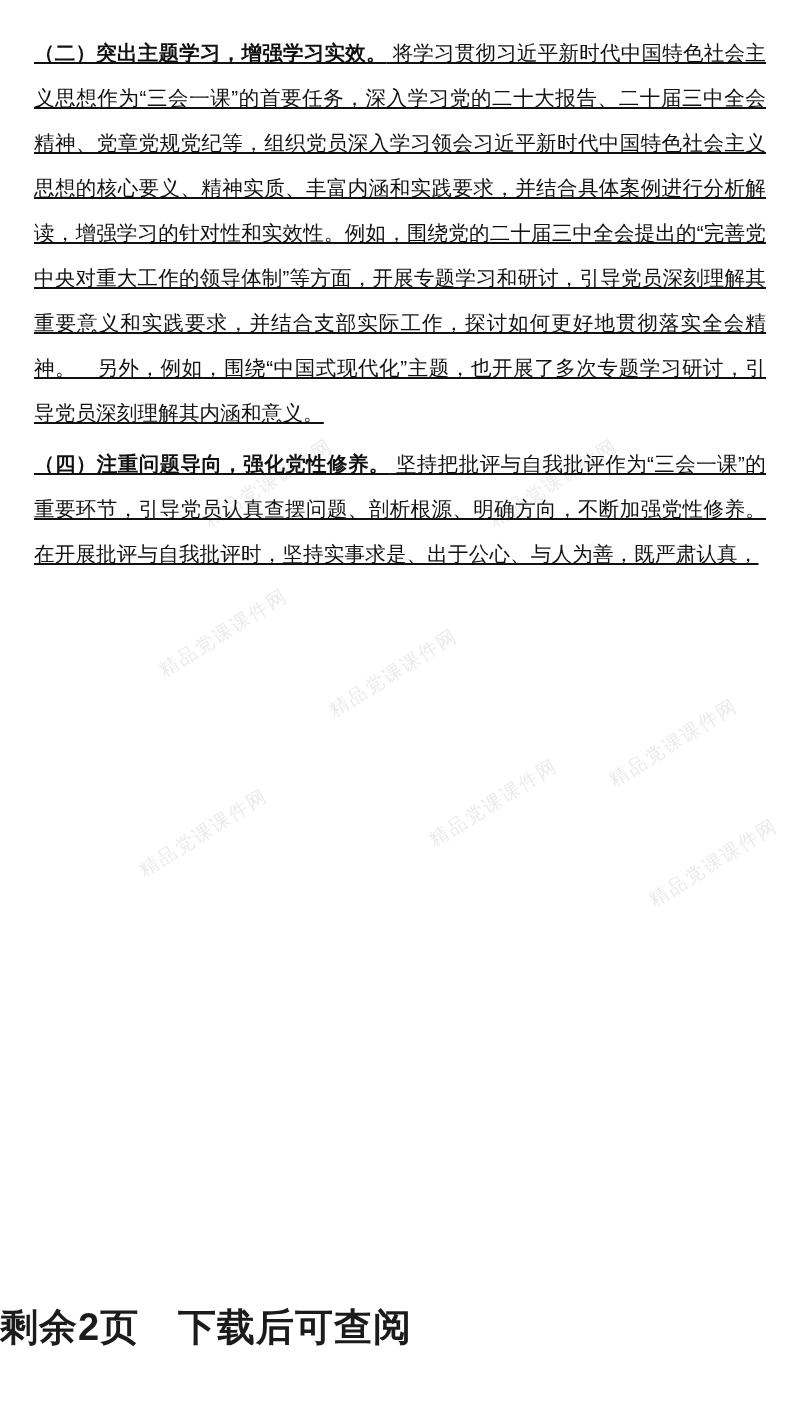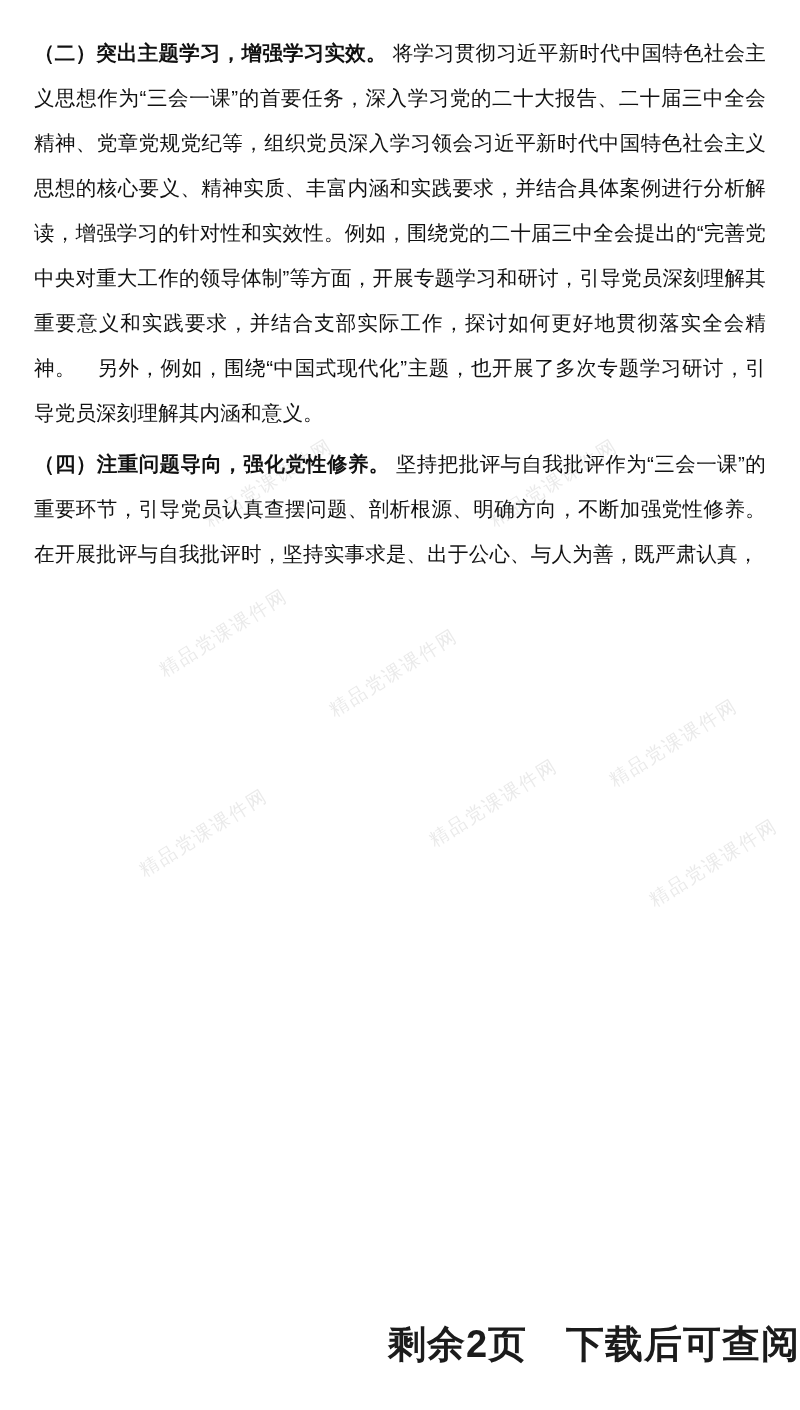--- a/index.html
+++ b/index.html
@@ -30,20 +30,21 @@
     margin: 0 0 6px 0;
     font-size: 20.5px;
     line-height: 45px;
     text-align: justify;
     text-justify: inter-ideograph;
     letter-spacing: 0.2px;
     color: #111111;
   }
   p.para.indent {
     text-indent: 0;
+    text-decoration: underline;
   }
   .bold {
     font-weight: bold;
   }
   .watermark-layer {
     position: absolute;
     top: 0;
     left: 0;
     width: 800px;
     height: 1410px;
@@ -56,23 +57,23 @@
     font-size: 19px;
     color: rgba(150,150,150,0.20);
     transform: rotate(-32deg);
     white-space: nowrap;
     letter-spacing: 2px;
     font-family: "Liberation Sans", sans-serif;
   }
   .footer-note {
     position: absolute;
     left: 0;
-    bottom: 40px;
+    bottom: 57px;
     width: 800px;
-    text-align: right;
+    text-align: left;
     z-index: 3;
   }
   .footer-note .ft {
     display: inline-block;
     font-size: 38px;
     font-weight: bold;
     color: #1b1b1b;
     letter-spacing: 1px;
   }
   .footer-note .gap {

